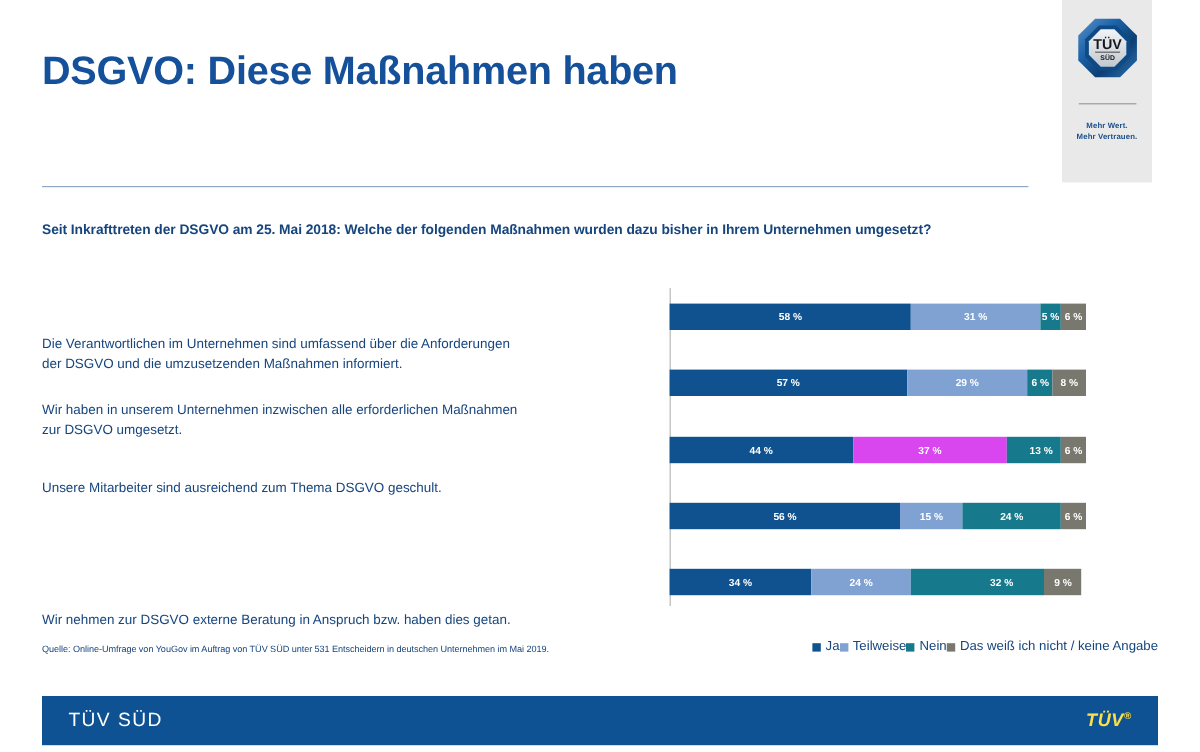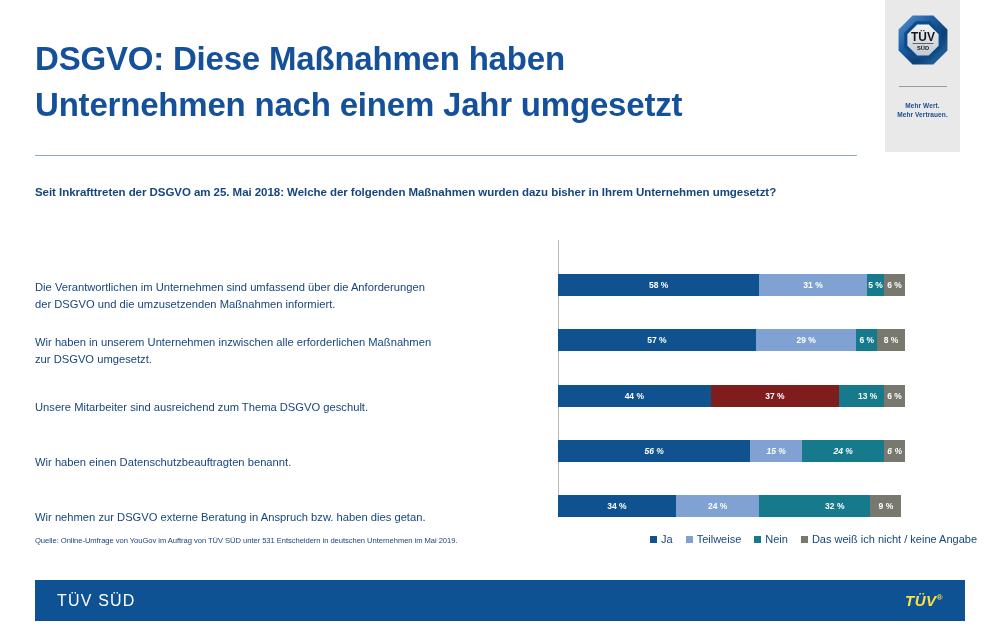--- a/index.html
+++ b/index.html
@@ -109,21 +109,20 @@
     color: #16457e;
     margin-top: 37px;
   }
   .row-label.two-line { top: -4px; }
   .bar {
     position: absolute;
     left: 523px;
     width: 347px;
     height: 22px;
     display: flex;
-    margin-top: 21px;
   }
   .seg {
     height: 100%;
     display: flex;
     align-items: center;
     justify-content: center;
     font-size: 8.5px;
     font-weight: bold;
     color: #ffffff;
     white-space: nowrap;
@@ -135,25 +134,24 @@
     position: absolute;
     left: 35px;
     top: 536px;
     font-size: 7.6px;
     color: #16457e;
     letter-spacing: -0.05px;
     text-align: center;
   }
   .legend {
     position: absolute;
-    right: 23px;
+    right: 35px;
     top: 533px;
     display: flex;
     align-items: flex-end;
-    gap: 13px;
   }
   .legend-item {
     display: flex;
     align-items: center;
     gap: 4px;
     font-size: 11px;
     color: #16457e;
   }
   .legend-swatch {
     width: 7px;
@@ -214,21 +212,20 @@
   </svg>
   <div class="logo-rule"></div>
   <div class="logo-claim">
     <div>Mehr Wert.</div>
     <div>Mehr Vertrauen.</div>
   </div>
 </div>
 
 <div class="headline">
   <div>DSGVO: Diese Maßnahmen haben</div>
-  <div>Unternehmen nach einem Jahr umgesetzt</div>
 </div>
 <div class="headline-rule"></div>
 <div class="question">Seit Inkrafttreten der DSGVO am 25. Mai 2018: Welche der folgenden Maßnahmen wurden dazu bisher in Ihrem Unternehmen umgesetzt?</div>
 
 <div class="chart">
   <div class="axis-line"></div>
   <div id="rows-host">
       <div class="row" style="top: 6px;">
         <div class="row-label two-line">
           <div>Die Verantwortlichen im Unternehmen sind umfassend über die Anforderungen</div>
@@ -270,36 +267,33 @@
         </div>
       </div>
       <div class="row" style="top: 122px;">
         <div class="row-label">
           <div>Unsere Mitarbeiter sind ausreichend zum Thema DSGVO geschult.</div>
         </div>
         <div class="bar" style="top: 2px;">
           <div class="seg" style="width: 44%; background: rgb(16, 82, 143);">
             <span>44 %</span>
           </div>
-          <div class="seg" style="width: 37%; background: #7f1d1d;">
+          <div class="seg" style="width: 37%; background: #d946ef;">
             <span>37 %</span>
           </div>
           <div class="seg" style="width: 13%; background: rgb(22, 121, 140); padding-left: 12px;">
             <span>13 %</span>
           </div>
           <div class="seg" style="width: 6%; background: rgb(120, 120, 111);">
             <span>6 %</span>
           </div>
         </div>
       </div>
       <div class="row" style="top: 177px;">
-        <div class="row-label">
-          <div>Wir haben einen Datenschutzbeauftragten benannt.</div>
-        </div>
-        <div class="bar" style="top: 2px; font-style: italic;">
+        <div class="bar" style="top: 2px;">
           <div class="seg" style="width: 56%; background: rgb(16, 82, 143);">
             <span>56 %</span>
           </div>
           <div class="seg" style="width: 15%; background: rgb(127, 162, 210);">
             <span>15 %</span>
           </div>
           <div class="seg" style="width: 24%; background: rgb(22, 121, 140);">
             <span>24 %</span>
           </div>
           <div class="seg" style="width: 6%; background: rgb(120, 120, 111);">

